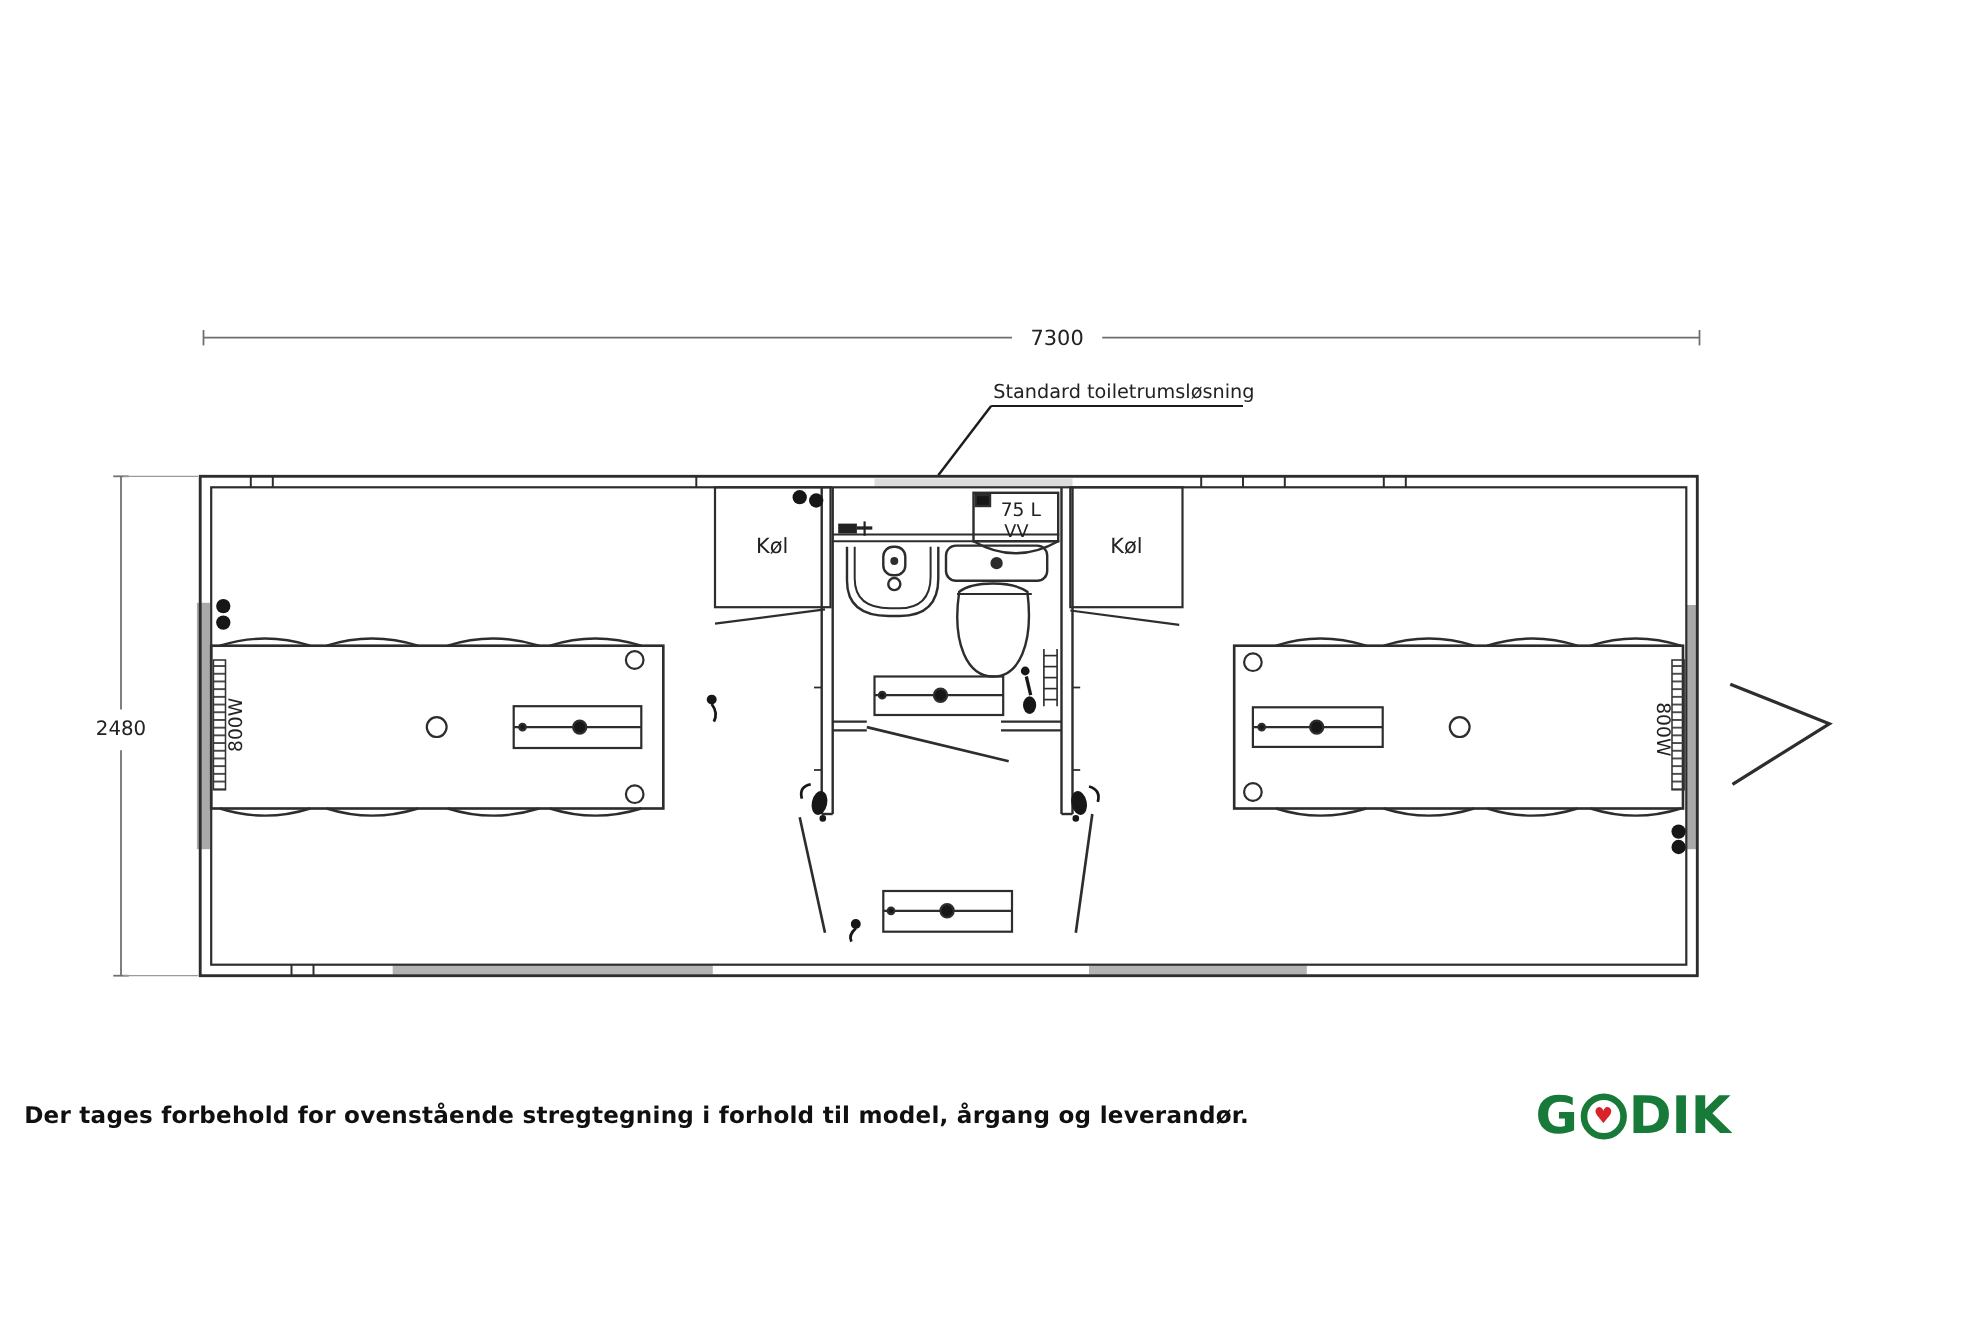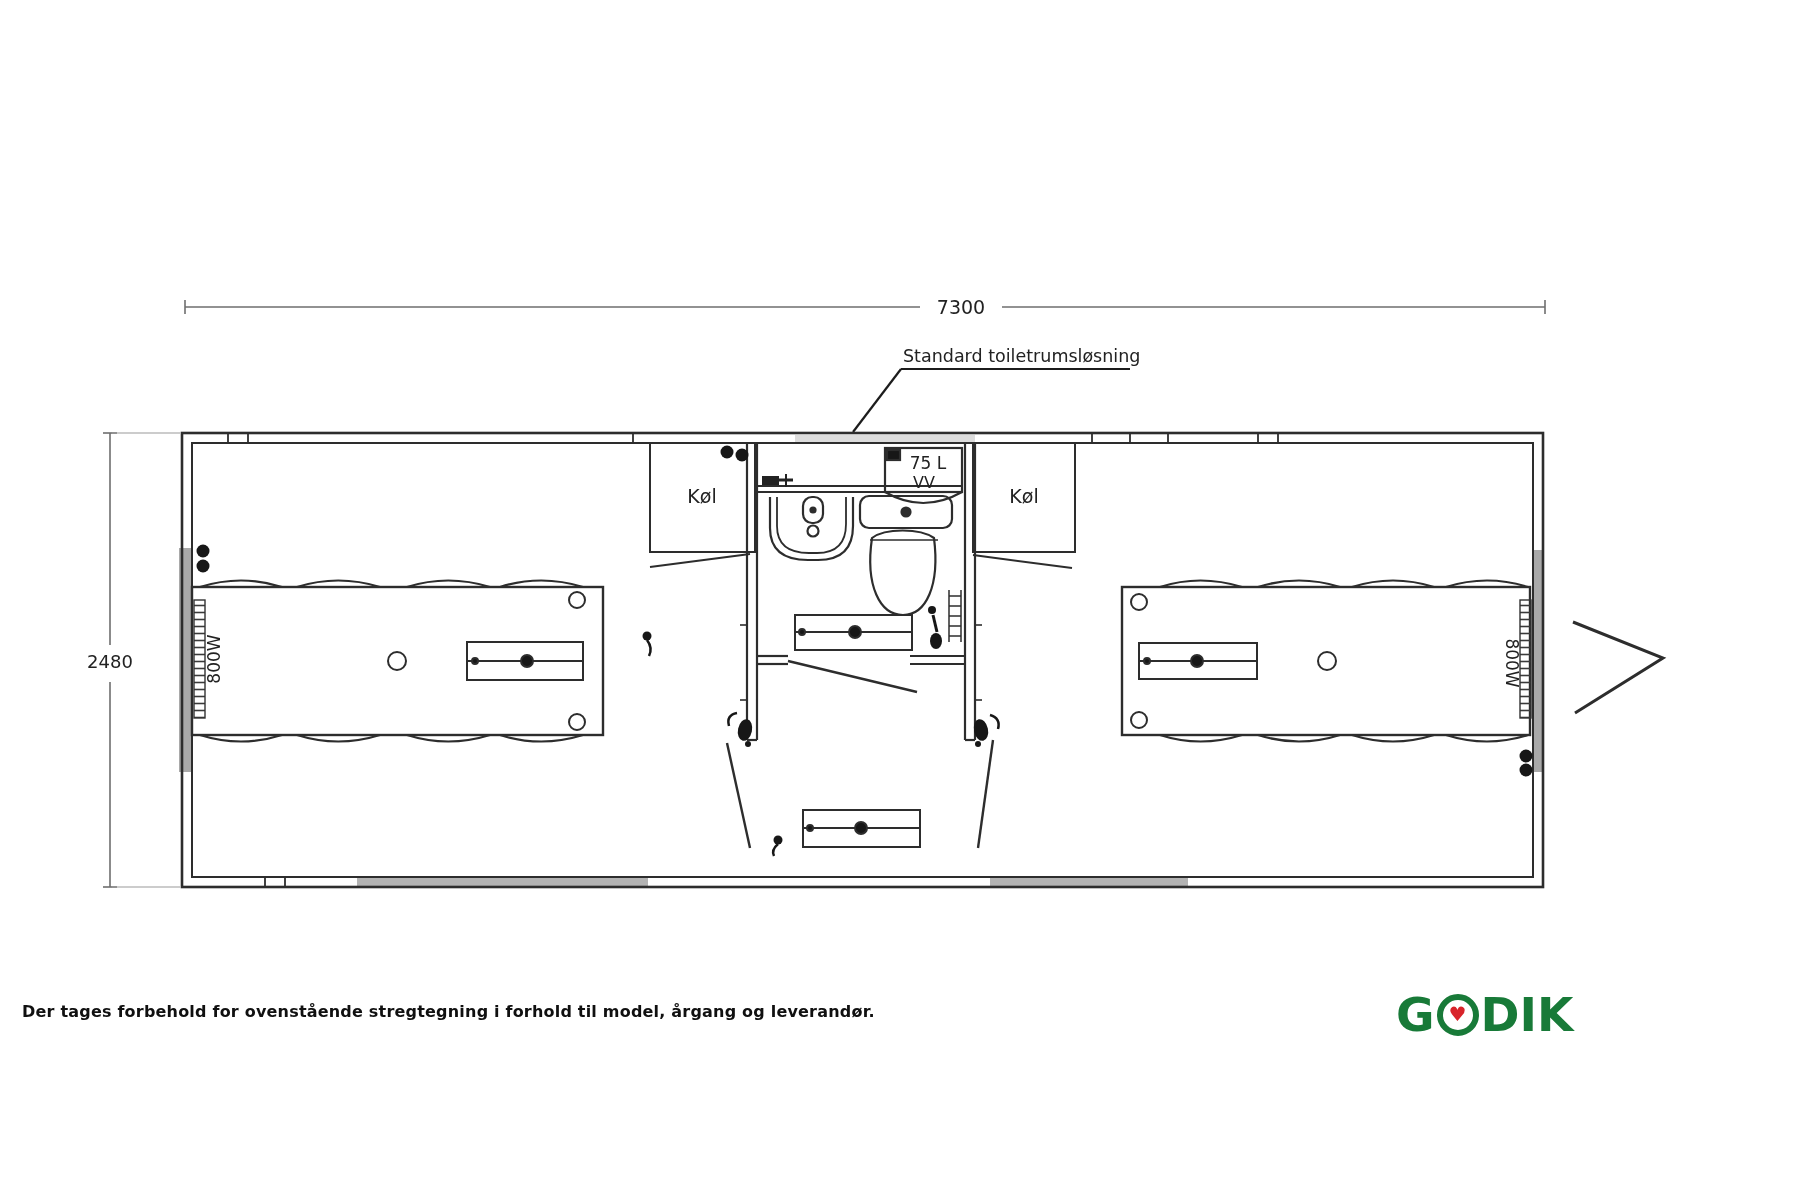--- a/index.html
+++ b/index.html
@@ -1,19 +1,19 @@
 <!DOCTYPE html>
 <html><head>
 <meta charset="utf-8">
 <style>
   html,body{margin:0;padding:0;background:#ffffff;}
   .stage{position:relative;width:1800px;height:1200px;background:#fff;overflow:hidden;
          font-family:"DejaVu Sans",sans-serif;}
   .plan-svg{position:absolute;left:0;top:0;}
-  .disclaimer{position:absolute;left:22px;top:1002px;font-size:16px;font-weight:bold;
+  .disclaimer{position:absolute;left:22px;top:1002px;font-size:21px;font-weight:bold;
               color:#101010;letter-spacing:.2px;}
   .logo{position:absolute;left:1396px;top:990px;display:flex;align-items:center;height:50px;}
   .logo .ltr{font-size:47px;font-weight:800;color:#187a38;line-height:50px;
              font-family:"DejaVu Sans",sans-serif;}
   .logo .ring{width:30px;height:30px;border:6px solid #187a38;border-radius:50%;
               display:flex;align-items:center;justify-content:center;margin:0 2px;}
   .logo .heart{color:#d8232a;font-size:20px;line-height:20px;transform:translateY(-1px);}
   svg text{font-family:"DejaVu Sans",sans-serif;fill:#222;}
 </style>
 </head>

